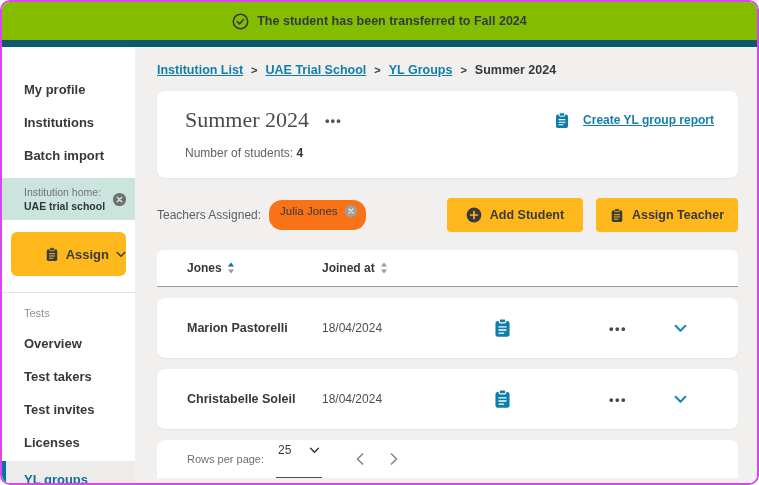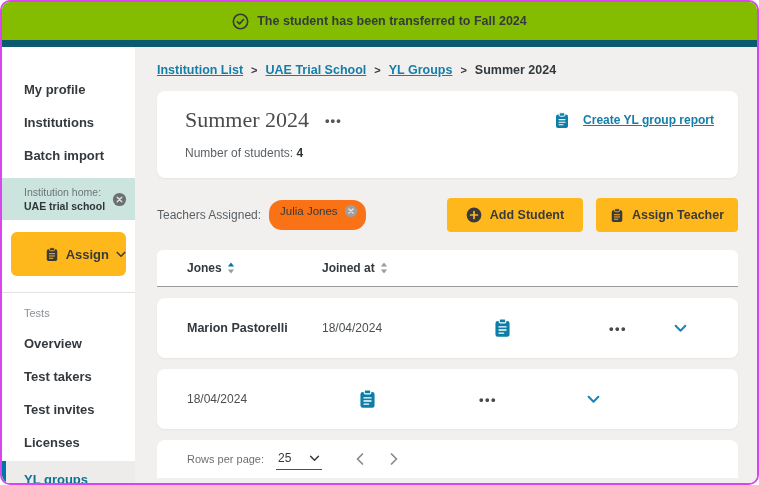--- a/index.html
+++ b/index.html
@@ -100,21 +100,21 @@
   .row-menu{ font-size:13px; font-weight:700; color:#4A4A4A; letter-spacing:1.5px; cursor:pointer; justify-self:start; padding-left:22px; }
   .row-chevron{ cursor:pointer; display:flex; }
 
   .pagination{
     margin-top:11px; background:#fff; height:38px; border-radius:8px 8px 0 0;
     display:flex; align-items:center; padding-left:30px; gap:0;
     font-size:11px; color:#6B7073;
   }
   .rpp-select{
     margin-left:12px; display:flex; align-items:center; gap:18px;
-    border-bottom:1.5px solid #4A4F52; padding:3px 2px 4px 2px; cursor:pointer;
+    border-bottom:1.5px solid #4A4F52; padding:3px 2px 20px 2px; cursor:pointer;
     font-size:12px; color:#33393D;
   }
   .page-arrows{ margin-left:34px; display:flex; gap:26px; }
   .page-arrow{ cursor:pointer; display:flex; }
 
   svg{ display:block; }
 </style>
 </head>
 <body>
 
@@ -281,20 +281,21 @@
         </span>
         <span class="row-menu">•••</span>
         <span class="row-chevron">
           <svg width="13" height="9" viewBox="0 0 12 8">
               <path d="M1.5 1.5l4.5 4.5 4.5-4.5" fill="none" stroke="#1787C0" stroke-width="1.9" stroke-linecap="round" stroke-linejoin="round"></path>
             </svg>
         </span>
       </article>
 
       <article class="trow grid-cols">
+        <span class="cell-name">Christabelle Soleil</span>
         <span class="cell-date">18/04/2024</span>
         <span style="padding-left:36px;">
           <svg width="19" height="20" viewBox="0 0 16 17">
             <rect x="2" y="2.6" width="12" height="13.4" rx="2" fill="#0D7EA8"></rect>
             <rect x="5.2" y="0.8" width="5.6" height="3.4" rx="1" fill="#0D7EA8" stroke="#fff" stroke-width="1"></rect>
             <path d="M5 7.6h6M5 10.2h6M5 12.8h4" stroke="#fff" stroke-width="1.1" stroke-linecap="round"></path>
           </svg>
         </span>
         <span class="row-menu">•••</span>
         <span class="row-chevron">

